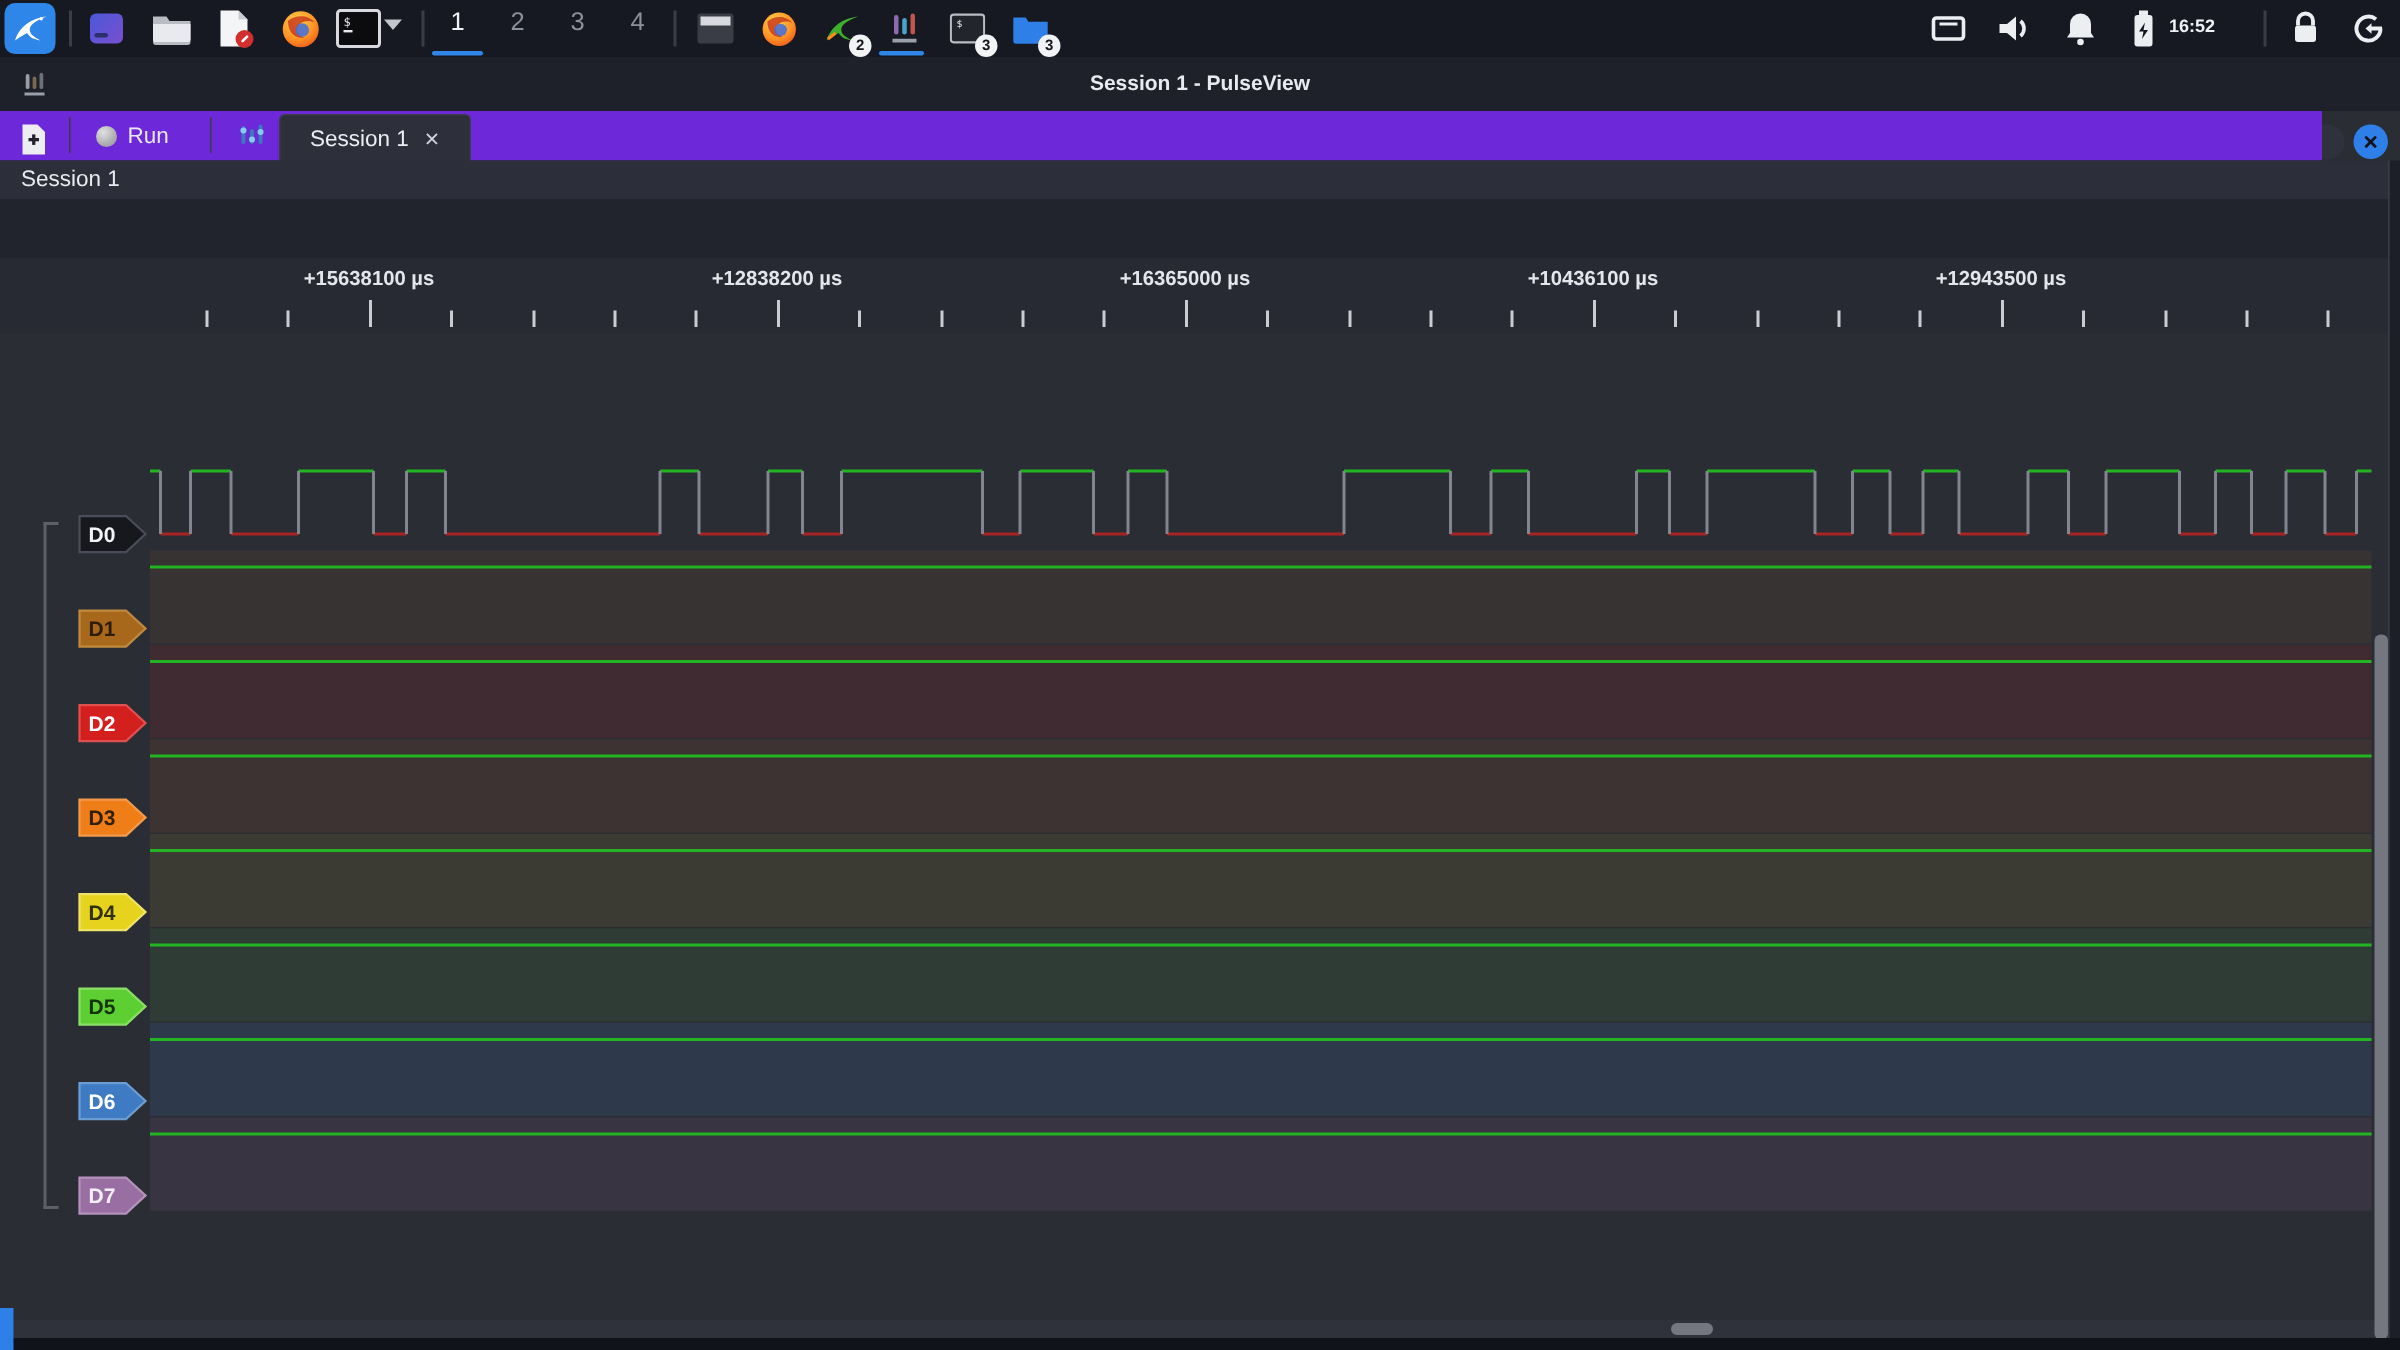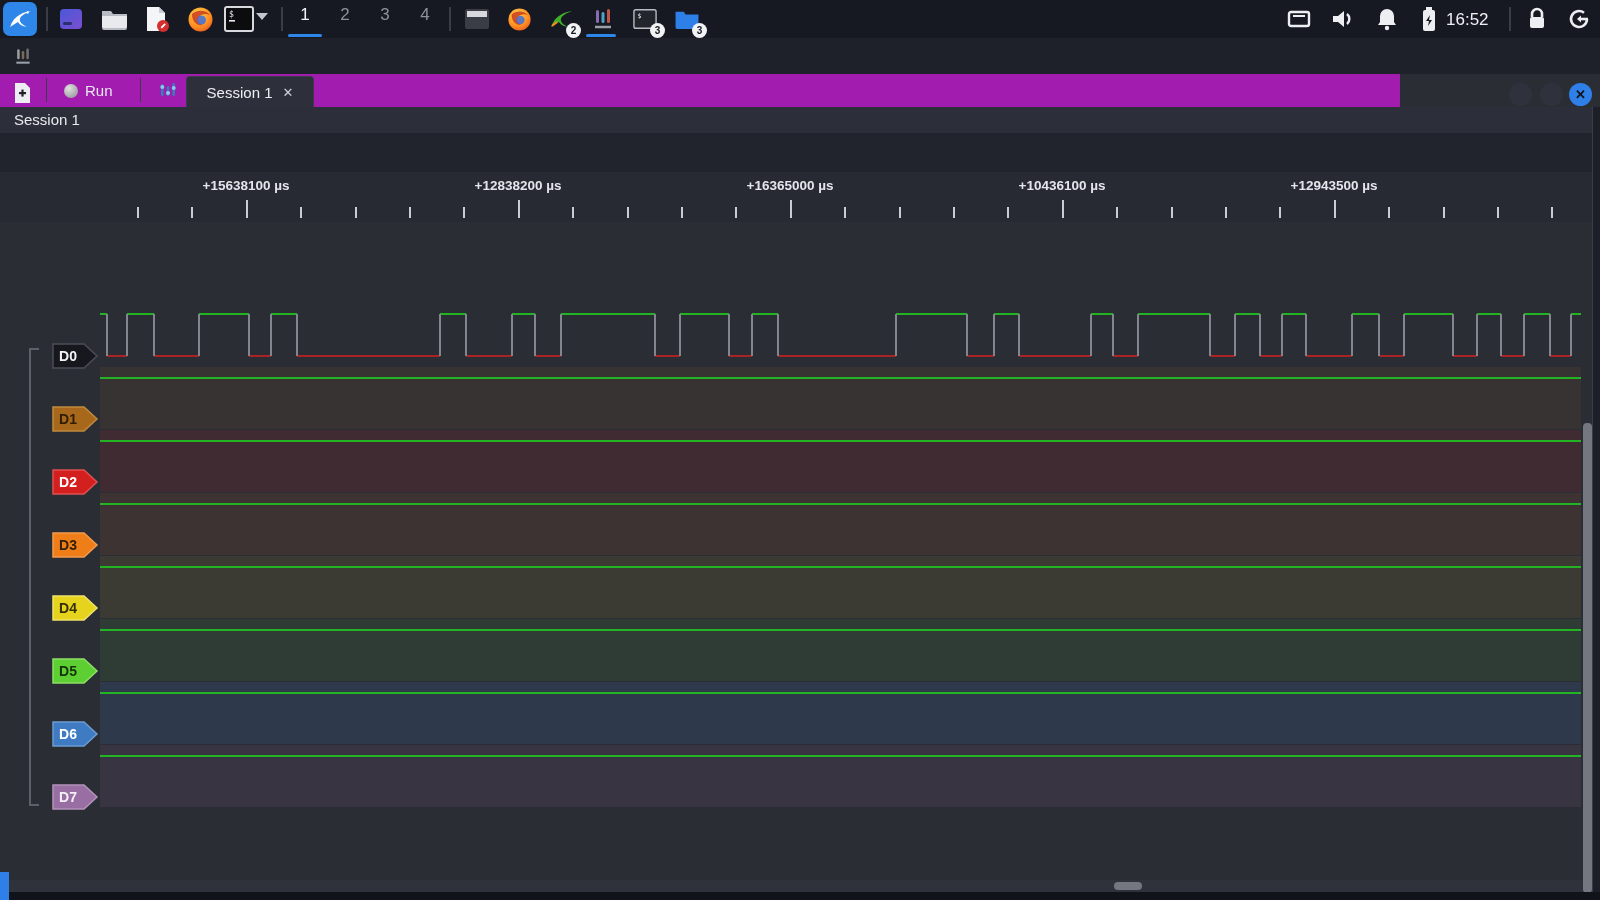--- a/index.html
+++ b/index.html
@@ -12,29 +12,29 @@
   .kali-btn{left:3px;top:2px;width:34px;height:34px;background:#2e86e8;border-radius:7px;
             display:flex;align-items:center;justify-content:center;}
   .launcher{top:4px;width:30px;height:30px;display:flex;align-items:center;justify-content:center;}
   .ws{top:5px;width:28px;text-align:center;font-size:17px;color:#8d919c;cursor:default;}
   .ws.active{color:#f0f2f6;}
   .ws-underline{height:3px;background:#2e86e8;top:34px;border-radius:2px;}
   .badge{position:absolute;right:-5px;bottom:-4px;width:15px;height:15px;border-radius:50%;
          background:#f2f3f5;color:#14161d;font-size:10px;font-weight:bold;
          display:flex;align-items:center;justify-content:center;}
   .tray{top:4px;width:30px;height:30px;display:flex;align-items:center;justify-content:center;}
-  .clock{top:10px;font-size:17px;font-weight:normal;color:#eef0f4;}
+  .clock{top:10px;font-size:12px;font-weight:bold;color:#eef0f4;}
   
   .titlebar{left:0;top:38px;width:1600px;height:36px;background:#1f212a;}
   .title-text{left:0;right:0;top:9px;text-align:center;font-size:14px;font-weight:bold;color:#e8eaef;}
   .win-circle{top:45px;width:23px;height:23px;border-radius:50%;background:#2f323c;}
   .win-close{background:#2e7fe8;display:flex;align-items:center;justify-content:center;
              color:#10121a;font-size:13px;font-weight:bold;}
   
-  .tabrow{left:0;top:74px;width:1400px;height:33px;background:#a21caf;border-bottom:1px solid #1a1c24;}
+  .tabrow{left:0;top:74px;width:1548px;height:33px;background:#6d28d9;border-bottom:1px solid #1a1c24;}
   .trsep{width:1px;height:24px;background:#3a3d48;top:4px;}
   .runbtn{left:58px;top:3px;height:27px;display:flex;align-items:center;gap:7px;padding:0 6px;}
   .run-circle{width:14px;height:14px;border-radius:50%;
               background:radial-gradient(circle at 35% 30%,#e0e0e0,#8d8d93);}
   .run-label{font-size:15px;color:#e6e8ee;}
   .tab{left:186px;top:2px;width:126px;height:31px;background:#2d303b;border:1px solid #3a3d48;
        border-bottom:none;border-radius:4px 4px 0 0;display:flex;align-items:center;
        justify-content:center;gap:10px;}
   .tab-label{font-size:15px;color:#eceef2;}
   .tab-close{font-size:13px;color:#cdd1d8;}
@@ -235,20 +235,21 @@
 
   <div class="abs titlebar">
     <div class="abs" style="left:13px;top:8px">
       <svg width="20" height="20" viewBox="0 0 22 24">
         <rect x="4" y="4" width="3" height="12" rx="1.5" fill="#9c9ca4"></rect>
         <rect x="9.5" y="6" width="3" height="10" rx="1.5" fill="#7b6a50"></rect>
         <rect x="15" y="3" width="3" height="13" rx="1.5" fill="#6e7076"></rect>
         <path d="M3 20 h16" stroke="#9aa0aa" stroke-width="2.5"></path>
       </svg>
     </div>
+    <div class="abs title-text">Session 1 - PulseView</div>
     <div class="abs win-circle" style="left:1509px"></div>
     <div class="abs win-circle" style="left:1540px"></div>
     <div class="abs win-circle win-close" style="left:1569px">✕</div>
   </div>
 
   <div class="abs tabrow">
     <div class="abs tbtn" style="left:12px;top:5px">
       <svg width="20" height="22" viewBox="0 0 20 22">
         <path d="M3 1 h10 l5 5 v15 h-15 Z" fill="#eceef2"></path>
         <rect x="7" y="10" width="7" height="2.2" fill="#22242d"></rect>

